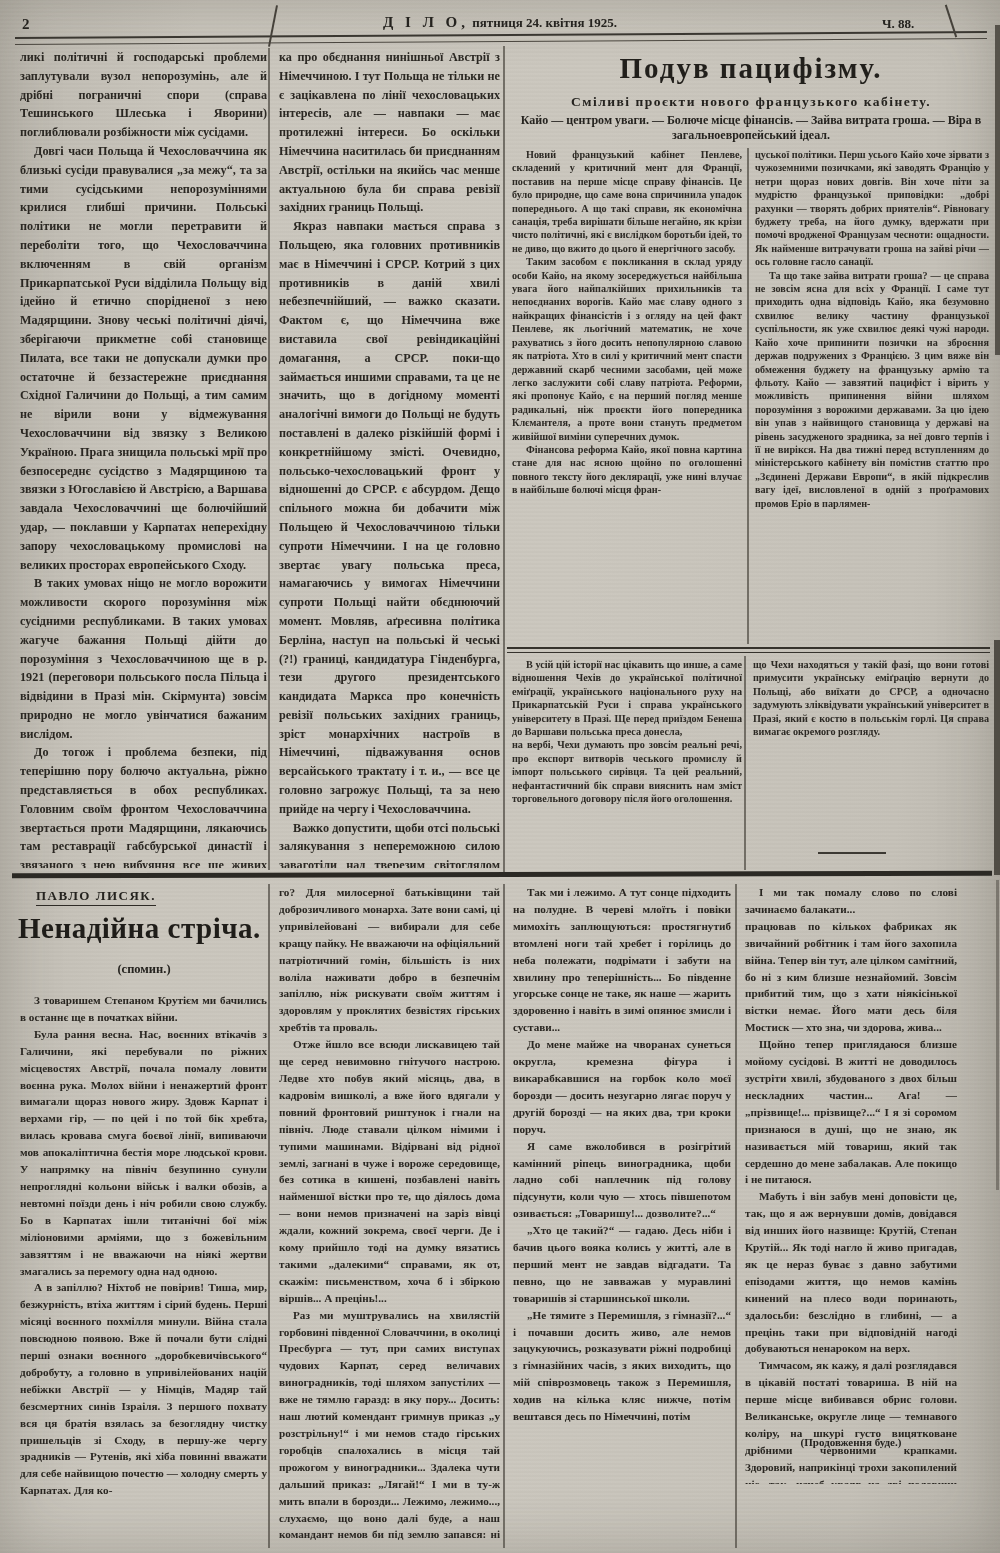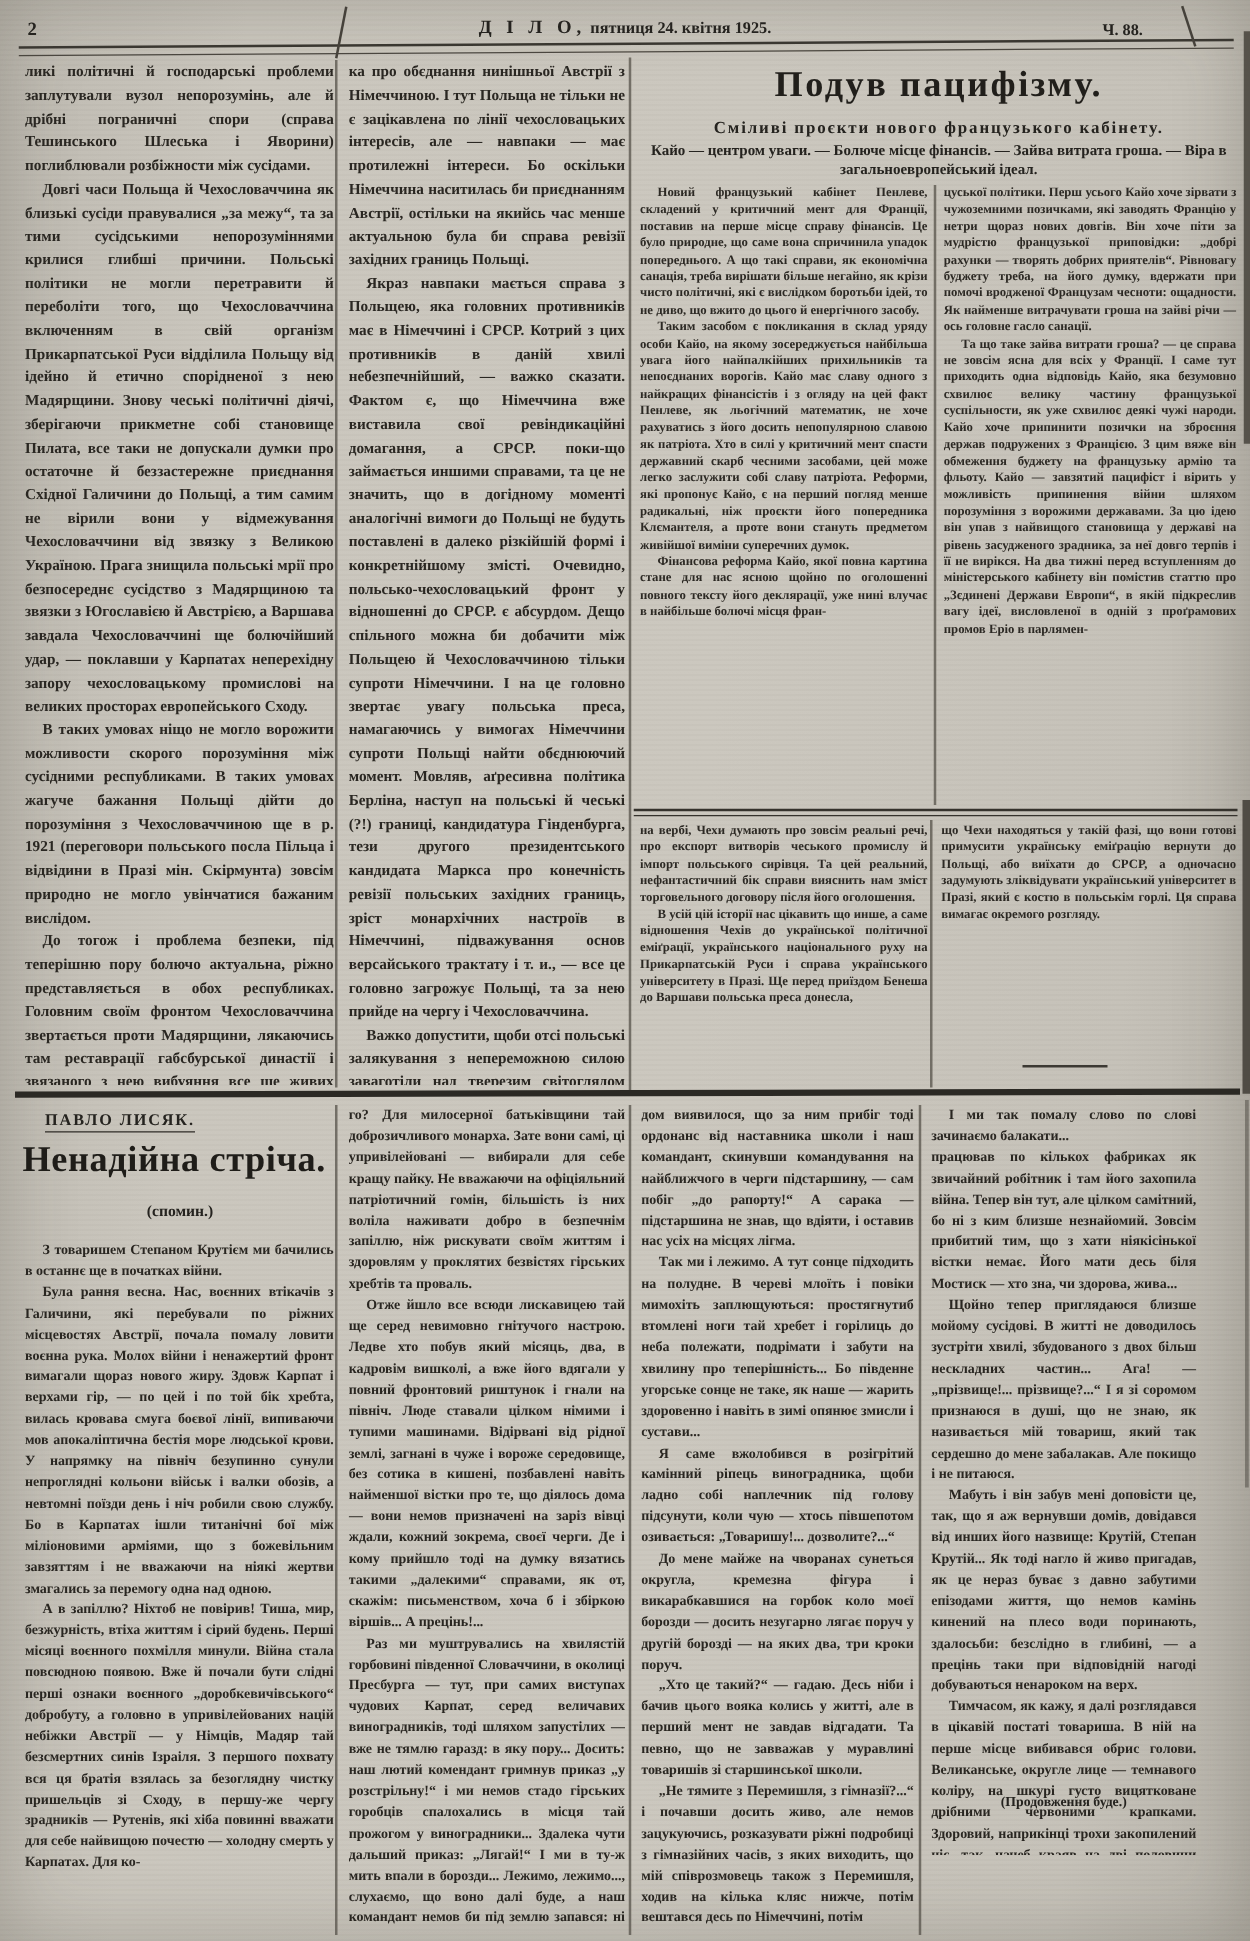--- a/index.html
+++ b/index.html
@@ -82,22 +82,22 @@
     </div>
   <div class="abs vrule" style="left:747px;top:148px;height:496px;"></div>
   <div class="abs col text-sm" style="left:755px;top:148px;width:234px;height:496px;">
       <p class="para no-indent">цуської політики. Перш усього Кайо хоче зірвати з чужоземними позичками, які заводять Францію у нетри щораз нових довгів. Він хоче піти за мудрістю французької приповідки: „добрі рахунки — творять добрих приятелів“. Рівновагу буджету треба, на його думку, вдержати при помочі вродженої Французам чесноти: ощадности. Як найменше витрачувати гроша на зайві річи — ось головне гасло санації.</p>
       <p class="para">Та що таке зайва витрати гроша? — це справа не зовсім ясна для всіх у Франції. І саме тут приходить одна відповідь Кайо, яка безумовно схвилює велику частину французької суспільности, як уже схвилює деякі чужі народи. Кайо хоче припинити позички на зброєння держав подружених з Францією. З цим вяже він обмеження буджету на французьку армію та фльоту. Кайо — завзятий пацифіст і вірить у можливість припинення війни шляхом порозуміння з ворожими державами. За цю ідею він упав з найвищого становища у державі на рівень засудженого зрадника, за неї довго терпів і її не вирікся. На два тижні перед вступленням до міністерського кабінету він помістив статтю про „Зєдинені Держави Европи“, в якій підкреслив вагу ідеї, висловленої в одній з проґрамових промов Еріо в парлямен-</p>
     </div>
 
   <div class="abs hrule-double" style="left:507px;top:647px;width:483px;"></div>
 
   <div class="abs col text-sm" style="left:512px;top:658px;width:230px;height:212px;">
+      <p class="para">В усій цій історії нас цікавить що инше, а саме відношення Чехів до української політичної еміґрації, українського національного руху на Прикарпатській Руси і справа українського університету в Празі. Ще перед приїздом Бенеша до Варшави польська преса донесла,</p>
       <p class="para no-indent">на вербі, Чехи думають про зовсім реальні речі, про експорт витворів чеського промислу й імпорт польського сирівця. Та цей реальний, нефантастичний бік справи вияснить нам зміст торговельного договору після його оголошення.</p>
-      <p class="para">В усій цій історії нас цікавить що инше, а саме відношення Чехів до української політичної еміґрації, українського національного руху на Прикарпатській Руси і справа українського університету в Празі. Ще перед приїздом Бенеша до Варшави польська преса донесла,</p>
     </div>
   <div class="abs vrule" style="left:744px;top:656px;height:214px;"></div>
   <div class="abs col text-sm" style="left:753px;top:658px;width:236px;height:212px;">
       <p class="para no-indent">що Чехи находяться у такій фазі, що вони готові примусити українську еміґрацію вернути до Польщі, або виїхати до СРСР, а одночасно задумують зліквідувати український університет в Празі, який є костю в польськім горлі. Ця справа вимагає окремого розгляду.</p>
     </div>
   <div class="abs hrule-short" style="left:818px;top:852px;width:68px;"></div>
 
   <div class="abs hrule-heavy" style="left:12px;top:872px;width:980px;"></div>
 
   <div class="abs byline" style="left:36px;top:888px;">ПАВЛО ЛИСЯК.</div>
@@ -110,24 +110,23 @@
       <p class="para">А в запіллю? Ніхтоб не повірив! Тиша, мир, безжурність, втіха життям і сірий будень. Перші місяці воєнного похмілля минули. Війна стала повсюдною появою. Вже й почали бути слідні перші ознаки воєнного „доробкевичівського“ добробуту, а головно в упривілейованих націй небіжки Австрії — у Німців, Мадяр тай безсмертних синів Ізраіля. З першого похвату вся ця братія взялась за безоглядну чистку пришельців зі Сходу, в першу-же чергу зрадників — Рутенів, які хіба повинні вважати для себе найвищою почестю — холодну смерть у Карпатах. Для ко-</p>
     </div>
   <div class="abs vrule" style="left:268px;top:884px;height:664px;"></div>
   <div class="abs col text-md" style="left:279px;top:884px;width:221px;height:662px;">
       <p class="para no-indent">го? Для милосерної батьківщини тай доброзичливого монарха. Зате вони самі, ці упривілейовані — вибирали для себе кращу пайку. Не вважаючи на офіціяльний патріотичний гомін, більшість із них воліла наживати добро в безпечнім запіллю, ніж рискувати своїм життям і здоровлям у проклятих безвістях гірських хребтів та проваль.</p>
       <p class="para">Отже йшло все всюди лискавицею тай ще серед невимовно гнітучого настрою. Ледве хто побув який місяць, два, в кадровім вишколі, а вже його вдягали у повний фронтовий риштунок і гнали на північ. Люде ставали цілком німими і тупими машинами. Відірвані від рідної землі, загнані в чуже і вороже середовище, без сотика в кишені, позбавлені навіть найменшої вістки про те, що діялось дома — вони немов призначені на заріз вівці ждали, кожний зокрема, своєї черги. Де і кому прийшло тоді на думку вязатись такими „далекими“ справами, як от, скажім: письменством, хоча б і збіркою віршів... А прецінь!...</p>
       <p class="para">Раз ми муштрувались на хвилястій горбовині південної Словаччини, в околиці Пресбурга — тут, при самих виступах чудових Карпат, серед величавих виноградників, тоді шляхом запустілих — вже не тямлю гаразд: в яку пору... Досить: наш лютий комендант гримнув приказ „у розстрільну!“ і ми немов стадо гірських горобців спалохались в місця тай прожогом у виноградники... Здалека чути дальший приказ: „Лягай!“ І ми в ту-ж мить впали в борозди... Лежимо, лежимо..., слухаємо, що воно далі буде, а наш командант немов би під землю запався: ні слиху ні диху по нім. Зго-</p>
     </div>
   <div class="abs vrule" style="left:503px;top:884px;height:664px;"></div>
   <div class="abs col text-md" style="left:513px;top:884px;width:218px;height:662px;">
-      <p class="para no-indent">дом виявилося, що за ним прибіг тоді ордонанс від наставника школи і наш командант, скинувши командування на найближчого в черги підстаршину, — сам побіг „до рапорту!“ А сарака — підстаршина не знав, що вдіяти, і оставив нас усіх на місцях лігма.</p>
       <p class="para">Так ми і лежимо. А тут сонце підходить на полудне. В череві млоїть і повіки мимохіть заплющуються: простягнутиб втомлені ноги тай хребет і горілиць до неба полежати, подрімати і забути на хвилину про теперішність... Бо південне угорське сонце не таке, як наше — жарить здоровенно і навіть в зимі опянює змисли і сустави...</p>
+      <p class="para">До мене майже на чворанах сунеться округла, кремезна фігура і викарабкавшися на горбок коло моєї борозди — досить незугарно лягає поруч у другій борозді — на яких два, три кроки поруч.</p>
       <p class="para">Я саме вжолобився в розігрітий камінний ріпець виноградника, щоби ладно собі наплечник під голову підсунути, коли чую — хтось півшепотом озивається: „Товаришу!... дозволите?...“</p>
-      <p class="para">До мене майже на чворанах сунеться округла, кремезна фігура і викарабкавшися на горбок коло моєї борозди — досить незугарно лягає поруч у другій борозді — на яких два, три кроки поруч.</p>
       <p class="para">„Хто це такий?“ — гадаю. Десь ніби і бачив цього вояка колись у житті, але в перший мент не завдав відгадати. Та певно, що не завважав у муравлині товаришів зі старшинської школи.</p>
       <p class="para">„Не тямите з Перемишля, з гімназії?...“ і почавши досить живо, але немов зацукуючись, розказувати ріжні подробиці з гімназійних часів, з яких виходить, що мій співрозмовець також з Перемишля, ходив на кілька кляс нижче, потім вештався десь по Німеччині, потім</p>
     </div>
   <div class="abs vrule" style="left:735px;top:884px;height:664px;"></div>
   <div class="abs col text-md" style="left:745px;top:884px;width:212px;height:600px;">
       <p class="para">І ми так помалу слово по слові зачинаємо балакати...</p>
       <p class="para no-indent">працював по кількох фабриках як звичайний робітник і там його захопила війна. Тепер він тут, але цілком самітний, бо ні з ким близше незнайомий. Зовсім прибитий тим, що з хати ніякісінької вістки немає. Його мати десь біля Мостиск — хто зна, чи здорова, жива...</p>
       <p class="para">Щойно тепер приглядаюся близше мойому сусідові. В житті не доводилось зустріти хвилі, збудованого з двох більш нескладних частин... Ага! — „прізвище!... прізвище?...“ І я зі соромом признаюся в душі, що не знаю, як називається мій товариш, який так сердешно до мене забалакав. Але покищо і не питаюся.</p>
       <p class="para">Мабуть і він забув мені доповісти це, так, що я аж вернувши домів, довідався від инших його назвище: Крутій, Степан Крутій... Як тоді нагло й живо пригадав, як це нераз буває з давно забутими епізодами життя, що немов камінь кинений на плесо води поринають, здалосьби: безслідно в глибині, — а прецінь таки при відповідній нагоді добуваються ненароком на верх.</p>
       <p class="para">Тимчасом, як кажу, я далі розглядався в цікавій постаті товариша. В ній на перше місце вибивався обрис голови. Великанське, округле лице — темнавого коліру, на шкурі густо вицятковане дрібними червоними крапками. Здоровий, наприкінці трохи закопилений ніс, так, начеб краяв на дві половини площину лиця. Підборідок гранчастий — вказував на скриту енергію та завзятість Стефана. Мясисті, трохи муринські уста були червоні аж сині. Брови густі, чорні, кріслаті.</p>

